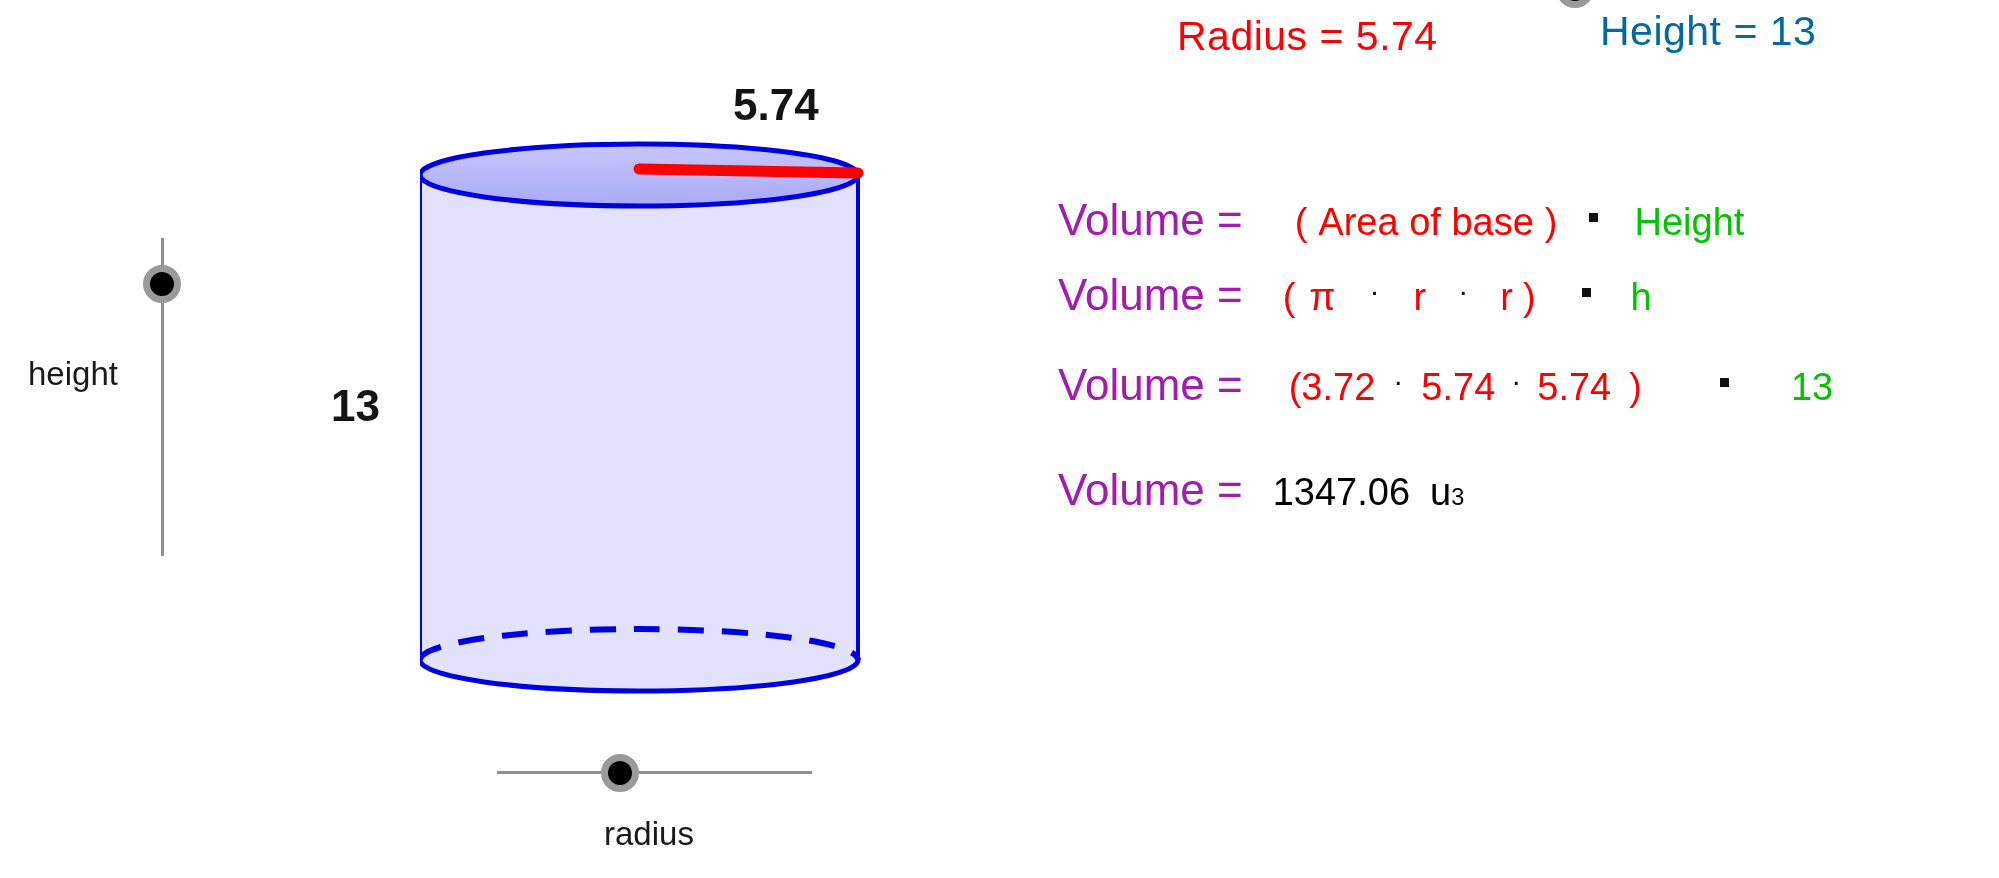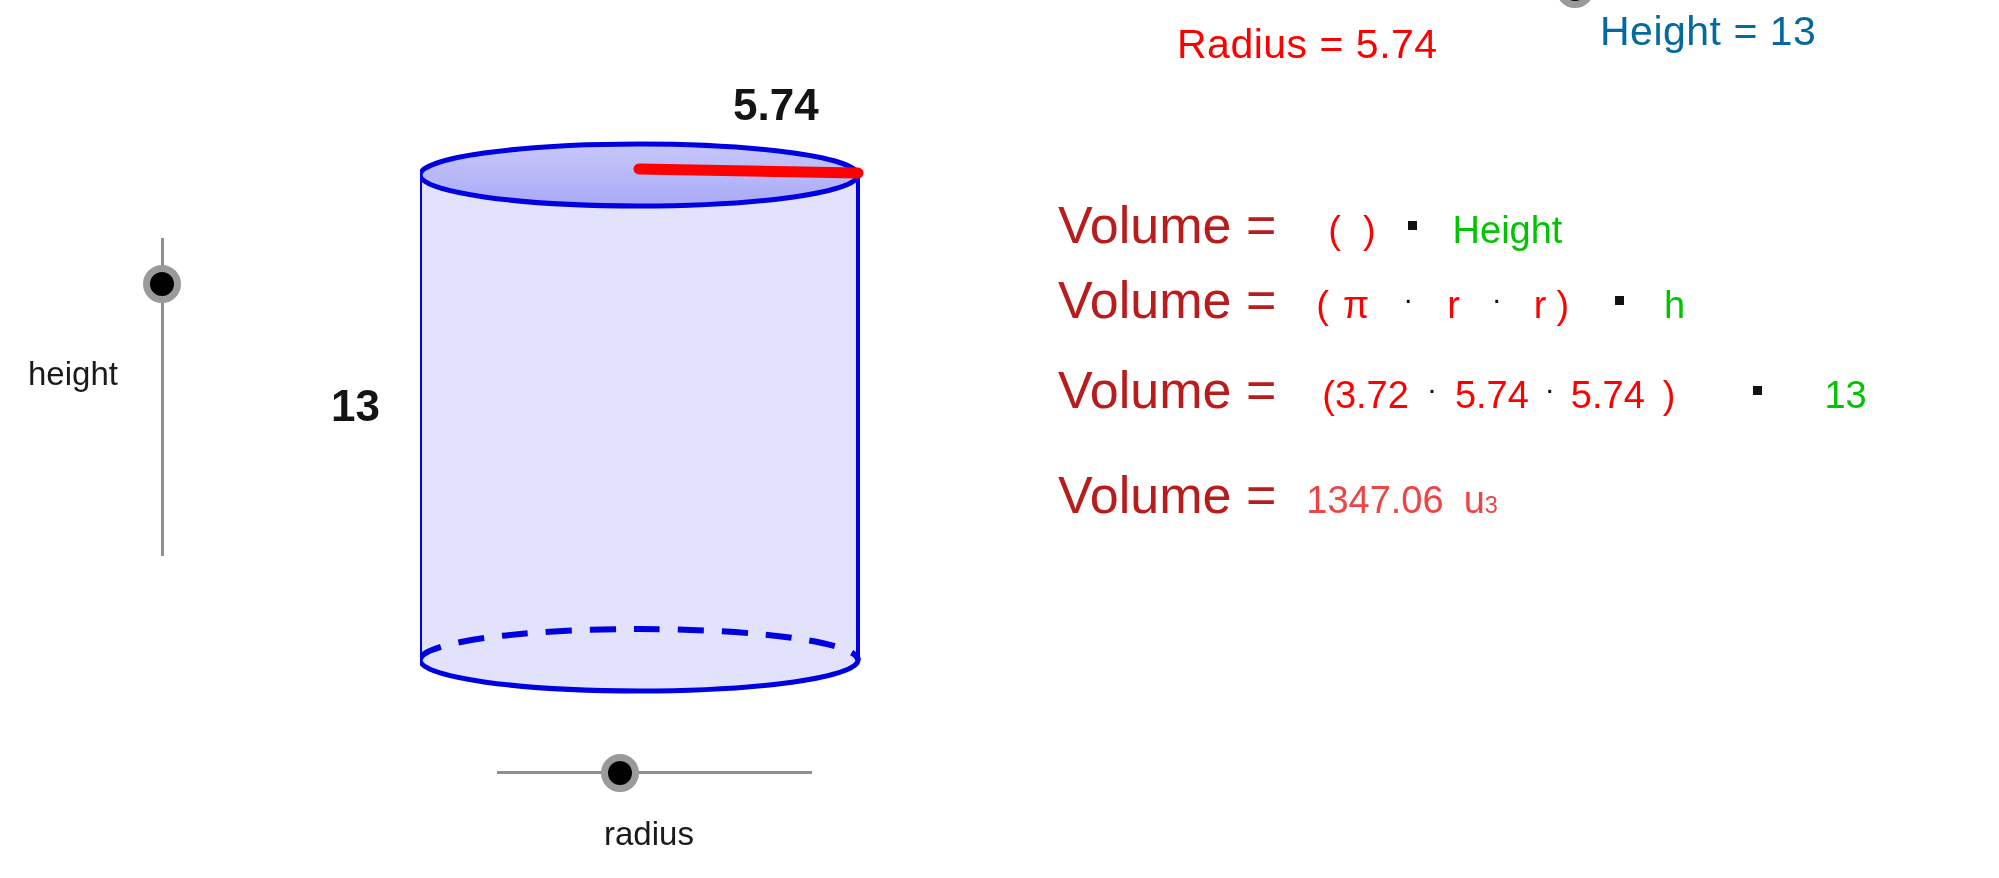--- a/index.html
+++ b/index.html
@@ -29,43 +29,43 @@
 
   
   .readout {
     font-size: 41px;
     font-family: "Liberation Sans", sans-serif;
     letter-spacing: 0.5px;
   }
   .readout.red   { color: #ff0000; }
   .readout.green { color: #0369a1; }
 
-  #radius-readout { left: 1177px; top: 21px; }
+  #radius-readout { left: 1177px; top: 13px; }
   #height-readout { left: 1600px; top: 8px; }
 
   
   .formula-row {
     position: absolute;
     left: 1058px;
     height: 48px;
     display: flex;
     align-items: baseline;
     font-size: 38px;
     color: #111111;
     font-family: "Liberation Sans", sans-serif;
   }
   .formula-label {
-    color: #b91c1c;
-    font-size: 52px;
+    color: #a21caf;
+    font-size: 44px;
     display: inline-block;
     text-align: right;
   }
   .red   { color: #ff0000; }
   .green { color: #00c400; }
-  .black { color: #ef4444; margin-top: 6px; }
+  .black { color: #000000; margin-top: 6px; }
 
   .dot-op {
     display: inline-block;
     font-size: 30px;
     line-height: 1;
     color: #111111;
     position: relative;
     top: -9px;
   }
   .dot-sq {
@@ -193,20 +193,21 @@
 
   <div class="slider-track-h" id="radius-slider-track"></div>
   <div class="slider-thumb" id="radius-slider-thumb"></div>
   <div class="slider-caption" id="radius-slider-caption">radius</div>
 
   <div class="formula-row" style="top:195px;">
     <span class="formula-label">Volume =</span>
     <span style="display:inline-block;width:52px;"></span>
     <span class="red">(</span>
     <span style="display:inline-block;width:11px;"></span>
+    <span class="red">Area of base</span>
     <span style="display:inline-block;width:11px;"></span>
     <span class="red">)</span>
     <span style="display:inline-block;width:32px;"></span>
     <span class="dot-sq"></span>
     <span style="display:inline-block;width:36px;"></span>
     <span class="green">Height</span>
   </div>
 
   <div class="formula-row" style="top:270px;">
     <span class="formula-label">Volume =</span>

